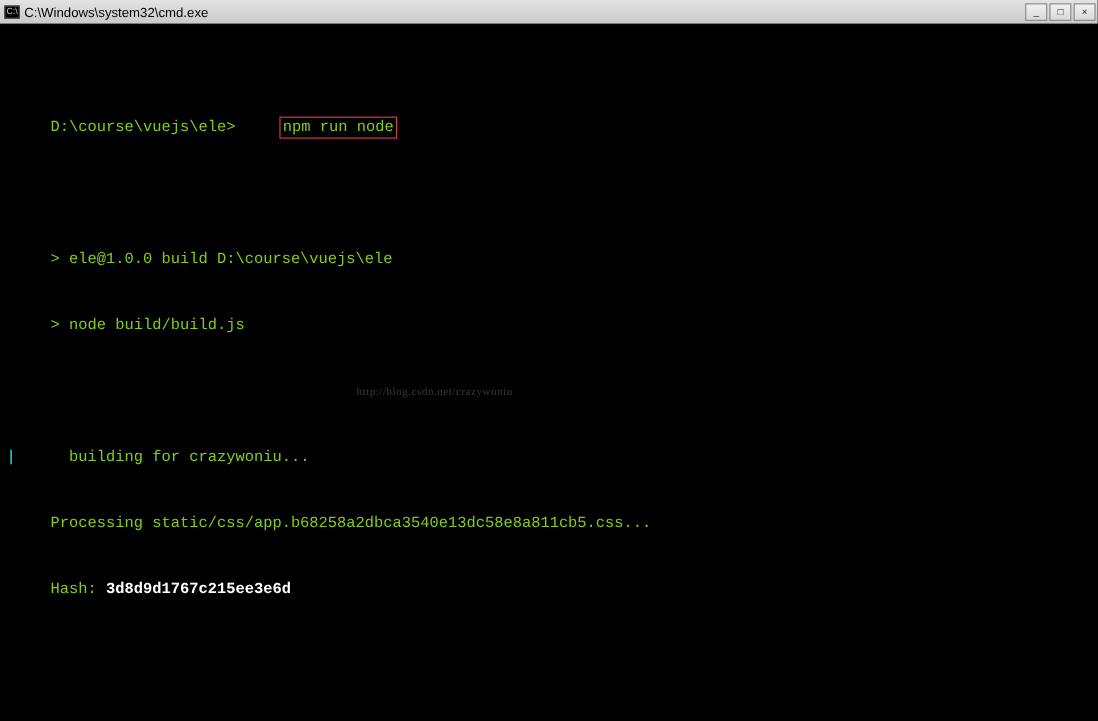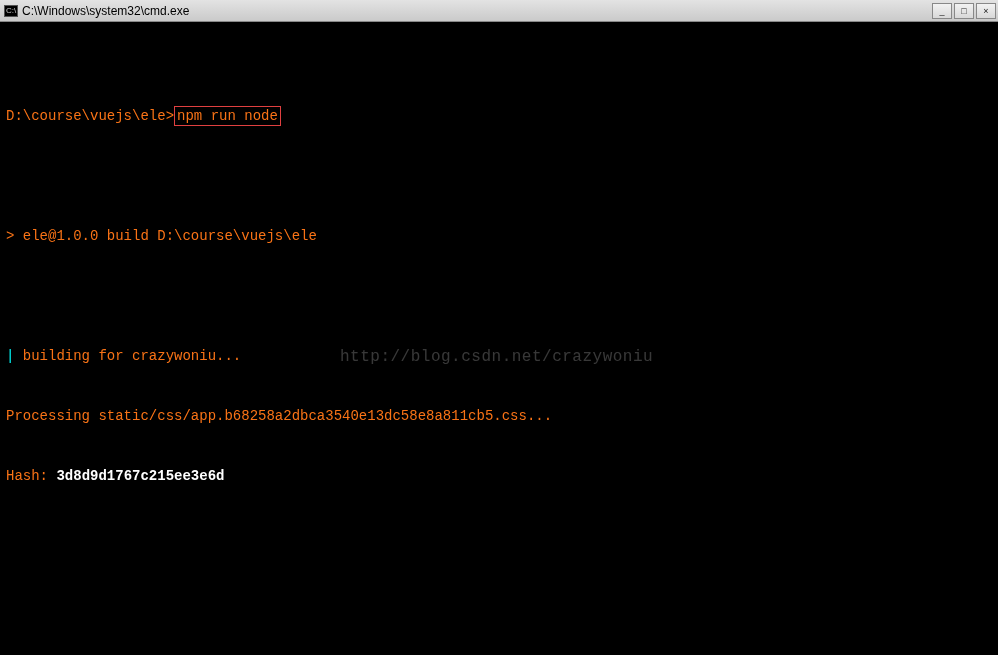--- a/index.html
+++ b/index.html
@@ -49,38 +49,38 @@
     display: flex; align-items: center; justify-content: center;
     color: #222;
   }
   .terminal {
     background: #000;
     padding: 4px 6px;
     line-height: 20px;
     white-space: pre;
     position: relative;
   }
-  .white { color: #f97316; }
+  .white { color: #84cc16; margin-left: 40px; }
   .bold-white { color: #ffffff; font-weight: bold; }
   .cyan { color: #00ffff; }
   .highlight-cmd {
     border: 1px solid #e04040;
     padding: 0 2px;
     display: inline-block;
     line-height: 18px;
   }
   .watermark {
     position: absolute;
     top: 325px;
-    left: 340px;
+    left: 324px;
     color: rgba(200,200,200,0.28);
-    font-size: 16px;
+    font-size: 10px;
     letter-spacing: 0.5px;
     pointer-events: none;
-    font-family: Liberation Mono, monospace;
+    font-family: Liberation Serif, serif;
   }
 </style>
 </head>
 <body>
 
 <div class="titlebar">
   <div class="titlebar-left">
     <span class="cmd-icon">C:\</span>
     <span>C:\Windows\system32\cmd.exe</span>
   </div>
@@ -90,20 +90,21 @@
     <div class="win-btn">×</div>
   </div>
 </div>
 
 <div class="terminal">
   <div class="watermark">http://blog.csdn.net/crazywoniu</div>
 
   <div><span class="white">D:\course\vuejs\ele&gt;</span><span class="highlight-cmd white">npm run node</span></div>
   <div>&nbsp;</div>
   <div class="white">&gt; ele@1.0.0 build D:\course\vuejs\ele</div>
+  <div class="white">&gt; node build/build.js</div>
   <div>&nbsp;</div>
   <div><span class="cyan">|</span><span class="white"> building for crazywoniu...</span></div>
   <div class="white">Processing static/css/app.b68258a2dbca3540e13dc58e8a811cb5.css...</div>
   <div><span class="white">Hash: </span><span class="bold-white">3d8d9d1767c215ee3e6d</span></div>
   
   
 
   
 
   

